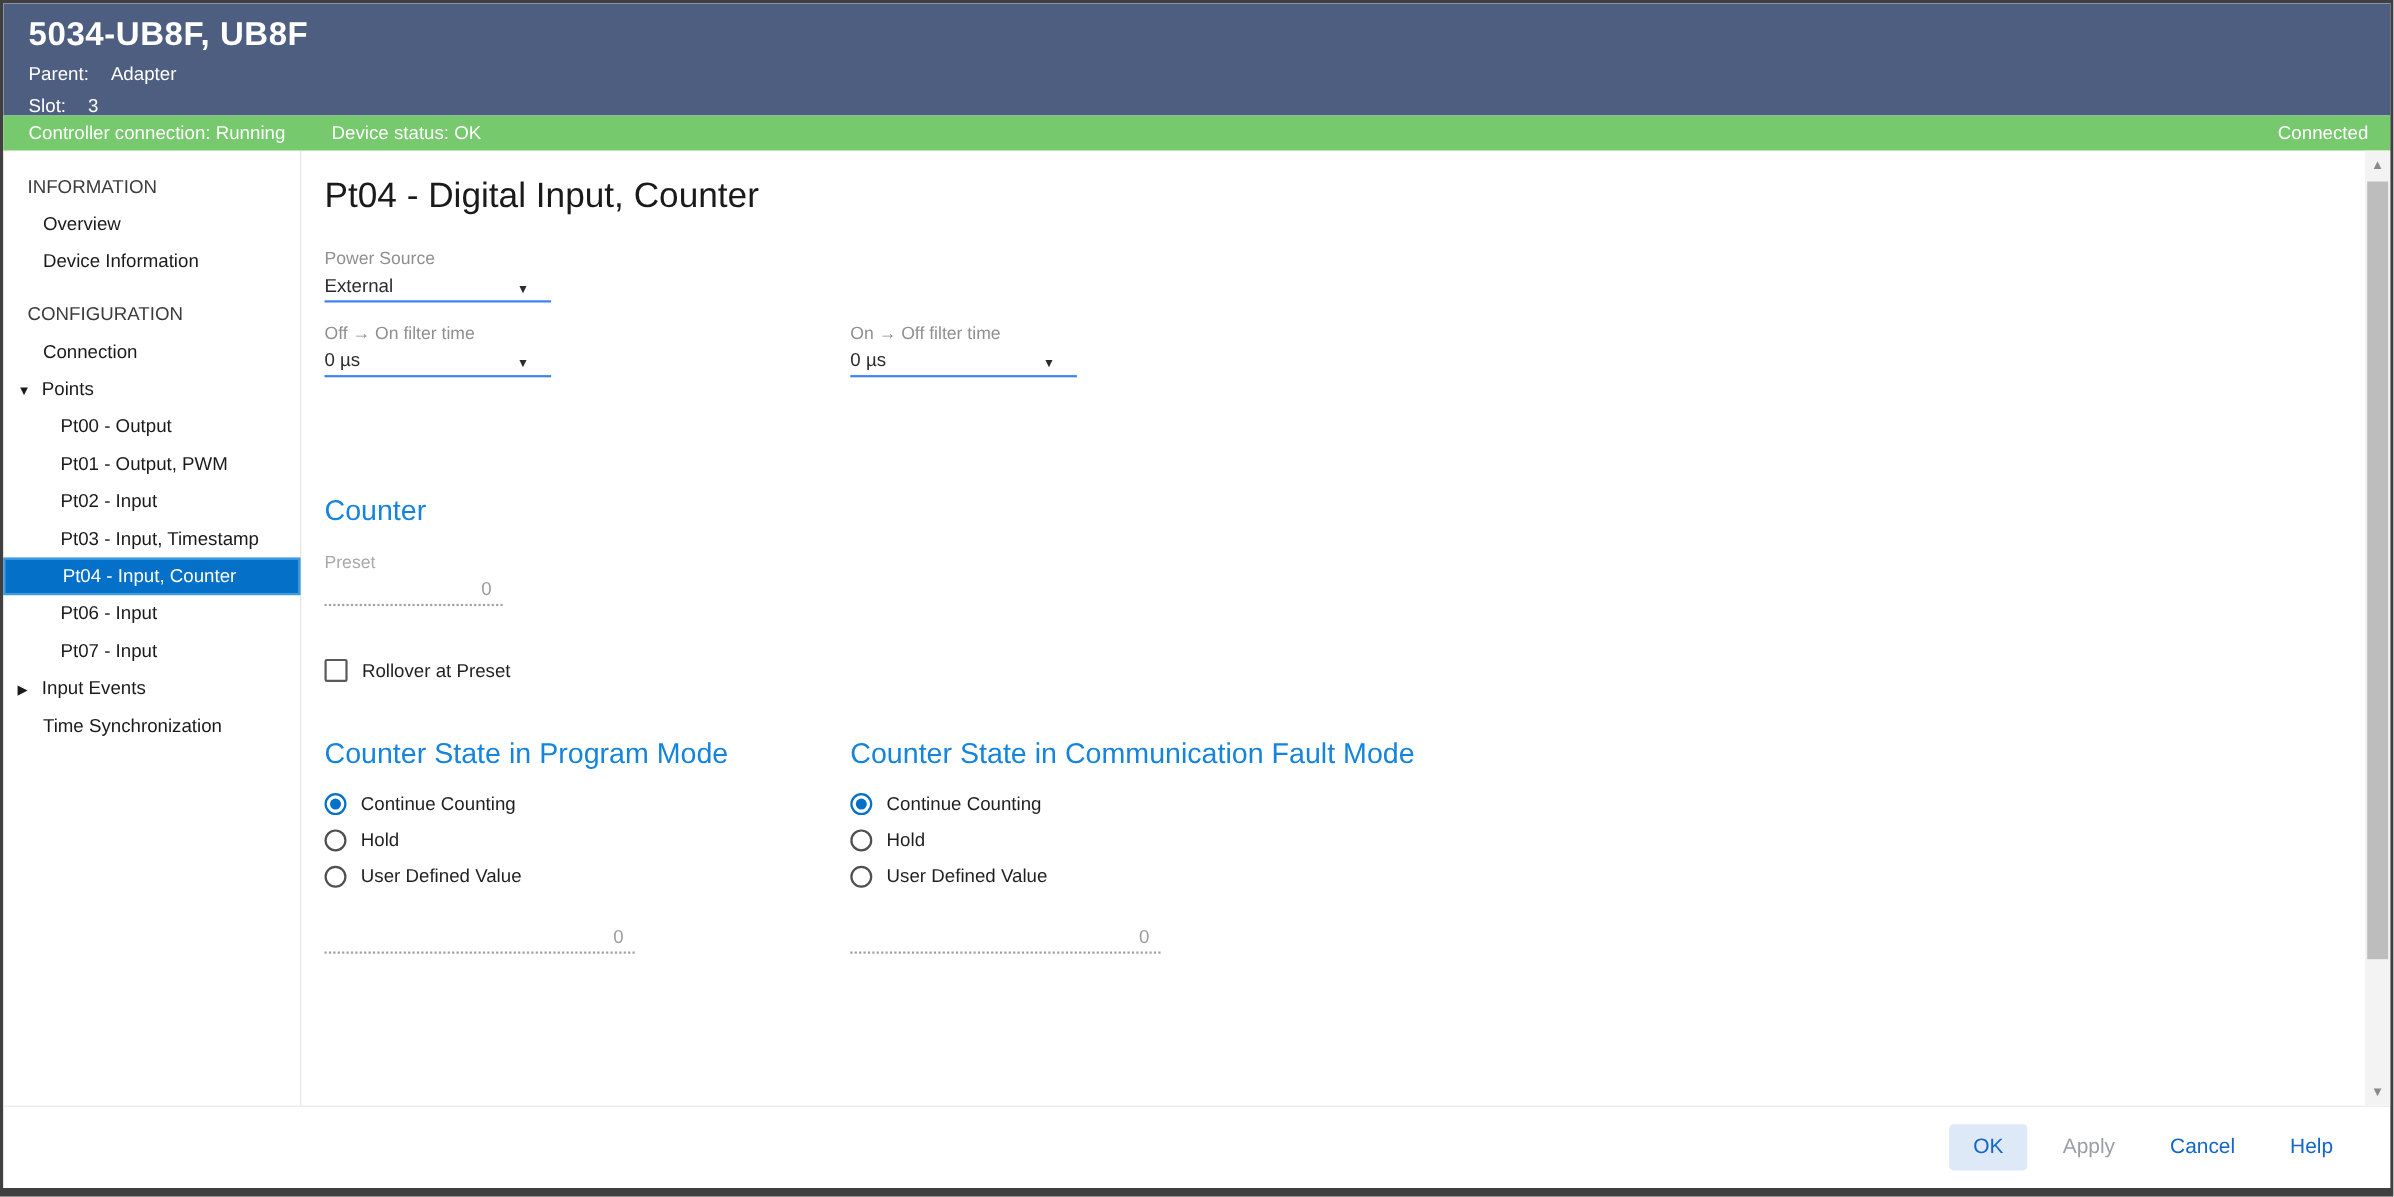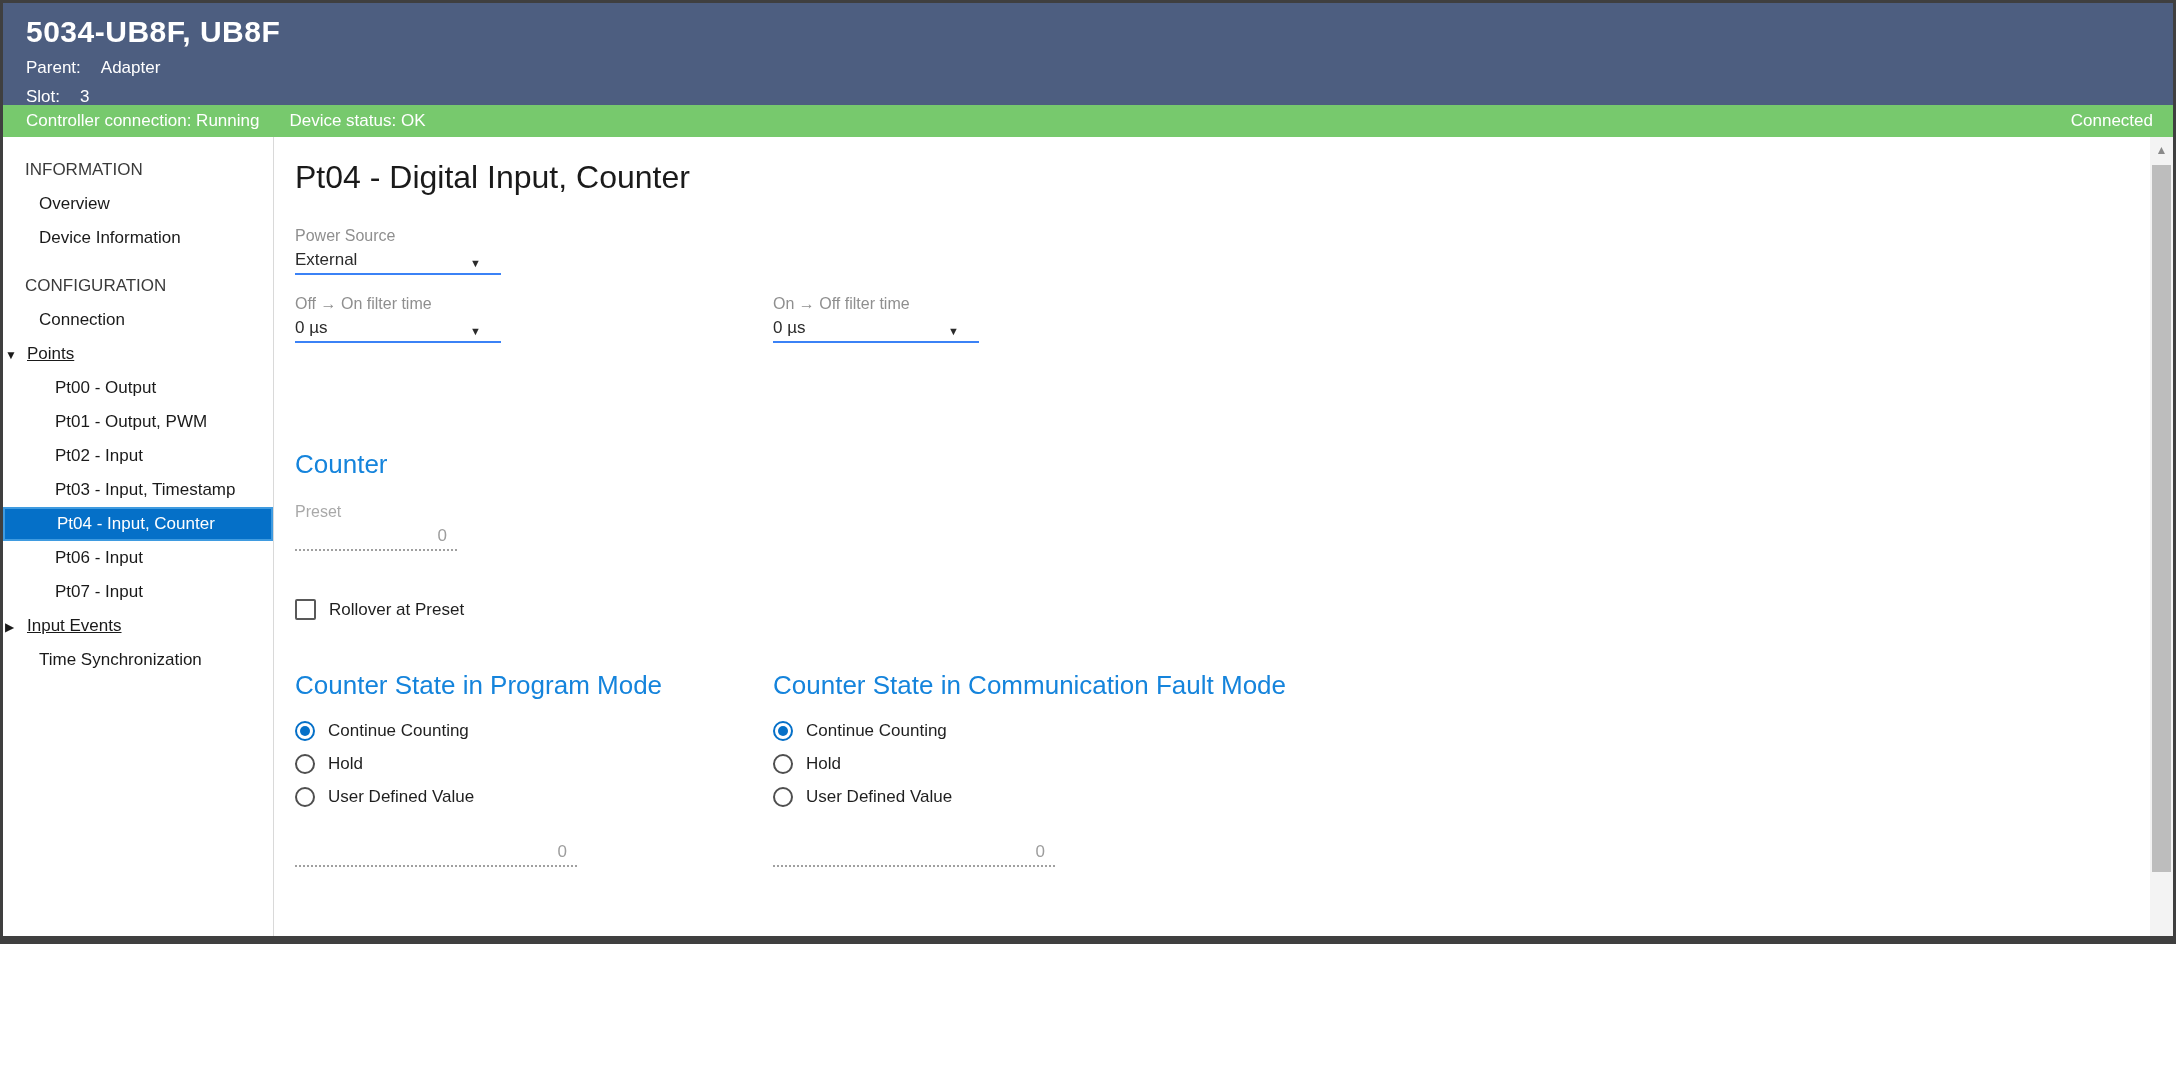--- a/index.html
+++ b/index.html
@@ -1,38 +1,38 @@
 <!DOCTYPE html>
 <html><head>
 <meta charset="utf-8">
 <style>
   * { margin:0; padding:0; box-sizing:border-box; }
   html,body { width:2176px; height:1088px; font-family:"Liberation Sans", sans-serif; background:#ffffff; }
   .frame {
-    position:relative; width:2176px; height:944px;
+    position:relative; width:2176px; height:1088px;
     border:3px solid #3f3f3f; border-bottom:8px solid #3f3f3f;
     overflow:hidden; background:#ffffff;
   }
   
   .hdr { height:102px; background:#4d5e80; color:#ffffff; padding:12px 0 0 23px; }
   .hdr-title { font-size:30px; font-weight:bold; letter-spacing:.5px; }
   .hdr-line { font-size:17px; margin-top:9px; }
   .hdr-line .lbl { margin-right:20px; }
   
   .statusbar { height:32px; background:#77c96d; color:#ffffff; font-size:17px;
-    display:flex; align-items:center; padding:0 20px 0 23px; gap:30px; }
+    display:flex; align-items:center; padding:0 20px 0 23px; gap:42px; }
   .statusbar .spacer { flex:1; }
   
   .body { display:flex; height:868px; position:relative; }
   
   .sidebar { width:271px; border-right:1px solid #d9d9d9; padding-top:16px; flex:none; background:#fff; }
   .nav-row { height:34px; line-height:34px; font-size:17px; color:#1a1a1a; white-space:nowrap; cursor:default; }
   .nav-section { padding-left:22px; color:#3b3b3b; }
   .nav-l1 { padding-left:36px; }
-  .nav-exp { padding-left:2px;text-decoration:underline; }
+  .nav-exp { padding-left:13px; }
   .nav-exp .tri { display:inline-block; width:22px; font-size:12px; color:#1a1a1a; }
   .nav-l2 { padding-left:52px; }
   .nav-gap { margin-top:14px; }
   .nav-selected { background:#0570c8; border:2px solid #3f9be0; color:#ffffff; line-height:30px; }
   
   .main { flex:1; padding-left:21px; overflow:hidden; position:relative; background:#fff; }
   .pg-title { margin-top:20px; font-size:32px; line-height:40px; color:#1a1a1a; font-weight:normal; }
   .fld-label { font-size:16px; line-height:22px; color:#8f8f8f; }
   .fld-label.dis { color:#a9a9a9; }
   .h2 { font-size:26px; line-height:34px; color:#1584dc; font-weight:normal; }

